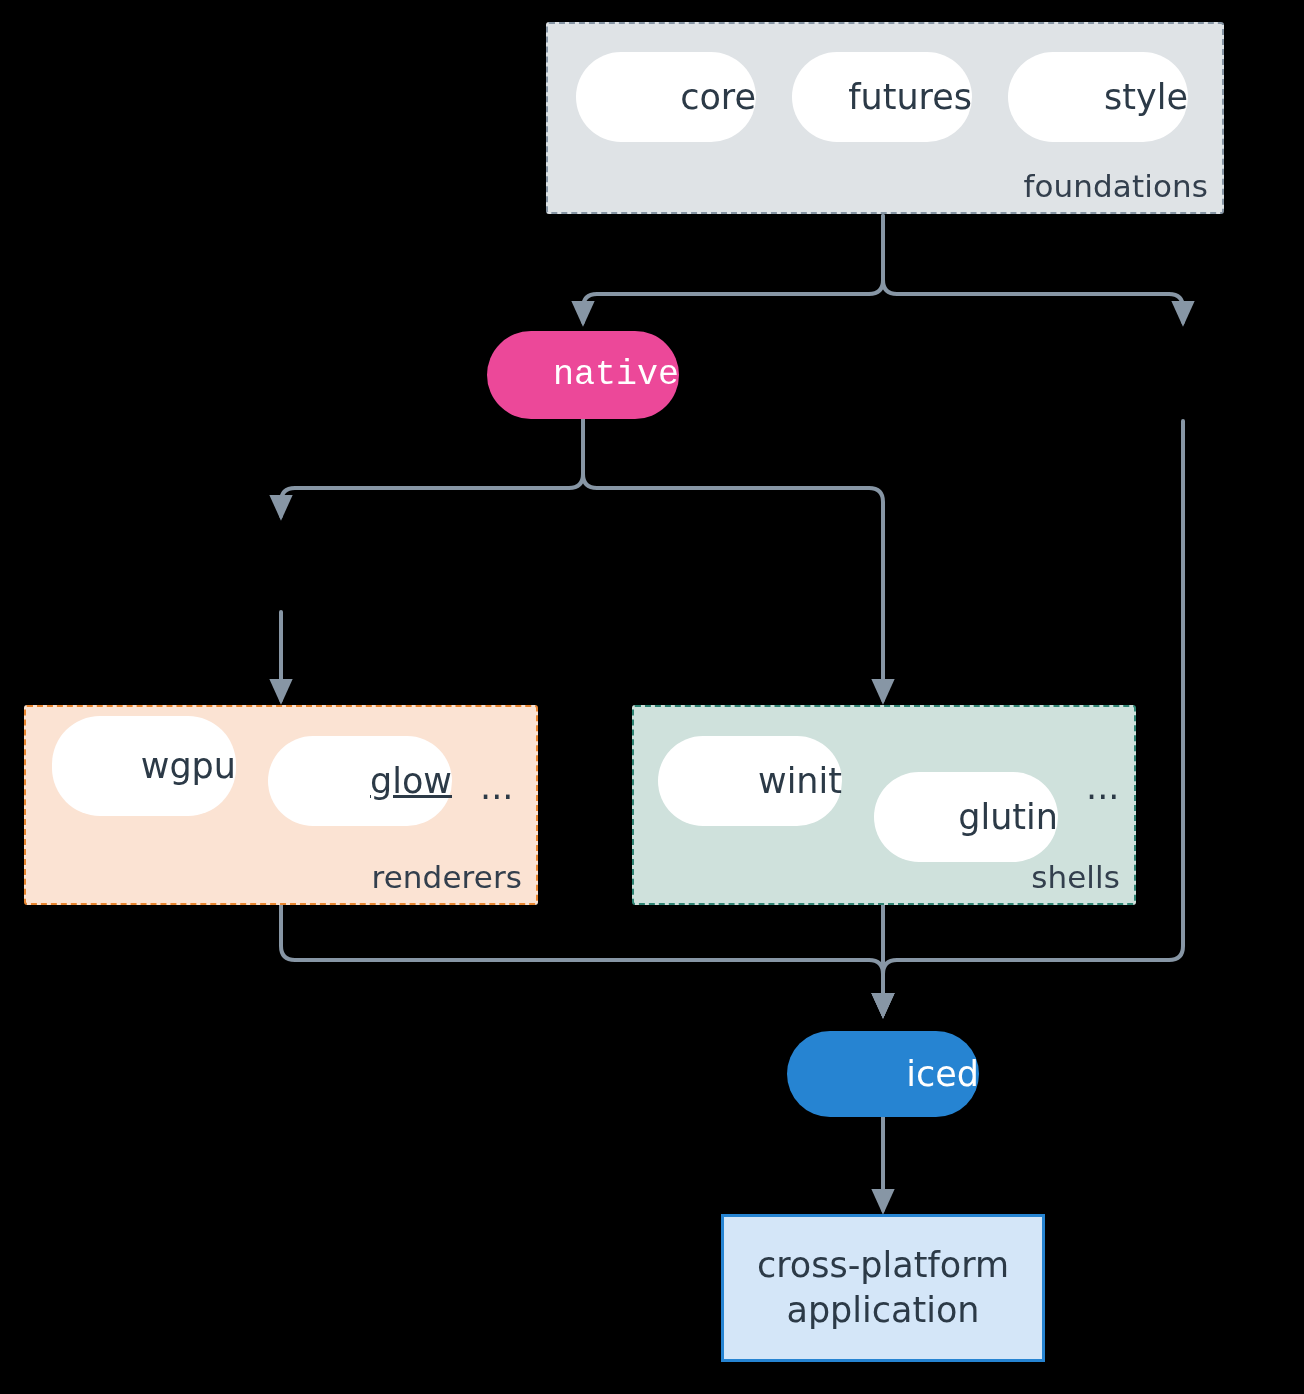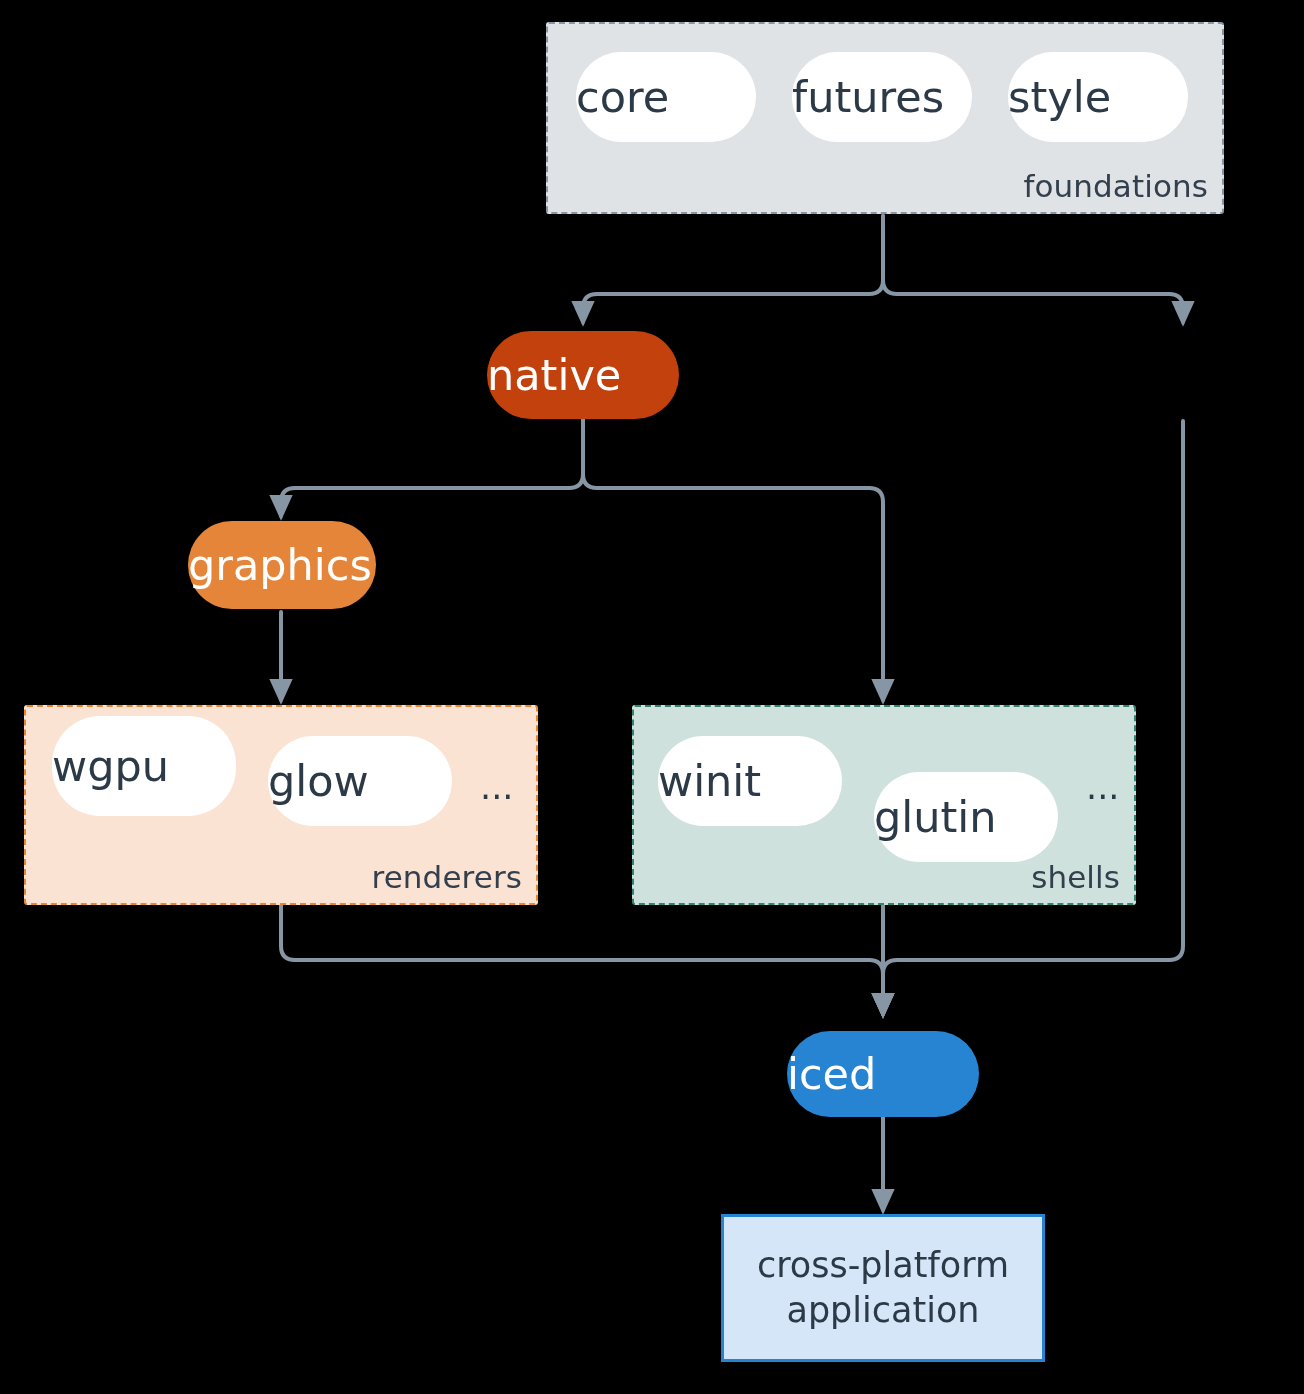--- a/index.html
+++ b/index.html
@@ -56,32 +56,33 @@
     border: 2px dashed #2f8574;
     border-radius: 3px;
   }
 
   
   .pill {
     position: absolute;
     box-sizing: border-box;
     display: flex;
     align-items: center;
-    justify-content: flex-start;
+    justify-content: flex-end;
     border-radius: 48px;
-    font-size: 43px;
+    font-size: 35px;
     white-space: nowrap;
   }
   .pill-white {
     background: #ffffff;
     color: #2c3a47;
   }
   .pill-purple {
-    background: #c2410c;
+    background: #ec4899;
     color: #ffffff;
+    font-family: Liberation Mono, monospace;
   }
   .pill-orange {
     background: #e5853a;
     color: #ffffff;
   }
   .pill-blue {
     background: #2684d2;
     color: #ffffff;
   }
 
@@ -149,31 +150,28 @@
     <span>futures</span>
   </div>
   <div class="pill pill-white" style="left:1008px; top:52px; width:180px; height:90px;">
     <span>style</span>
   </div>
 
   <div class="pill pill-purple" style="left:487px; top:331px; width:192px; height:88px;">
     <span>native</span>
   </div>
 
-  <div class="pill pill-orange" style="left:188px; top:521px; width:188px; height:88px;">
-    <span>graphics</span>
-  </div>
 
   <div class="cluster cluster-renderers" style="left:24px; top:705px; width:514px; height:200px;">
     <div class="cluster-label">renderers</div>
   </div>
   <div class="pill pill-white" style="left:52px; top:716px; width:184px; height:100px;">
     <span>wgpu</span>
   </div>
-  <div class="pill pill-white" style="left:268px; top:736px; width:184px; height:90px;">
+  <div class="pill pill-white" style="left:268px; top:736px; width:184px; height:90px;text-decoration:underline;">
     <span>glow</span>
   </div>
   <div class="ellipsis" style="left:480px; top:770px;">...</div>
 
   <div class="cluster cluster-shells" style="left:632px; top:705px; width:504px; height:200px;">
     <div class="cluster-label">shells</div>
   </div>
   <div class="pill pill-white" style="left:658px; top:736px; width:184px; height:90px;">
     <span>winit</span>
   </div>

